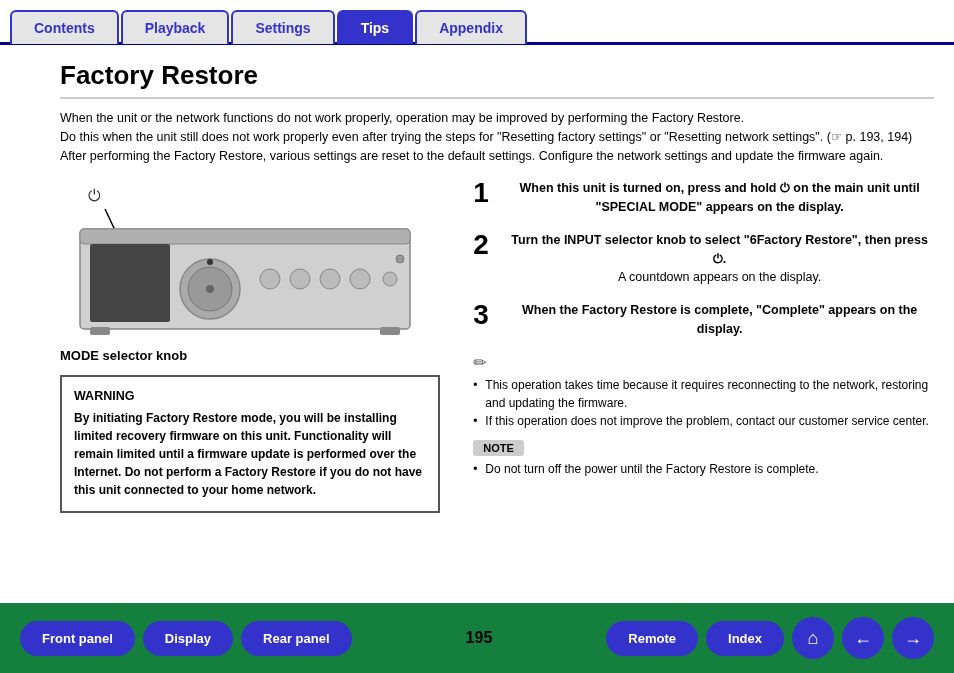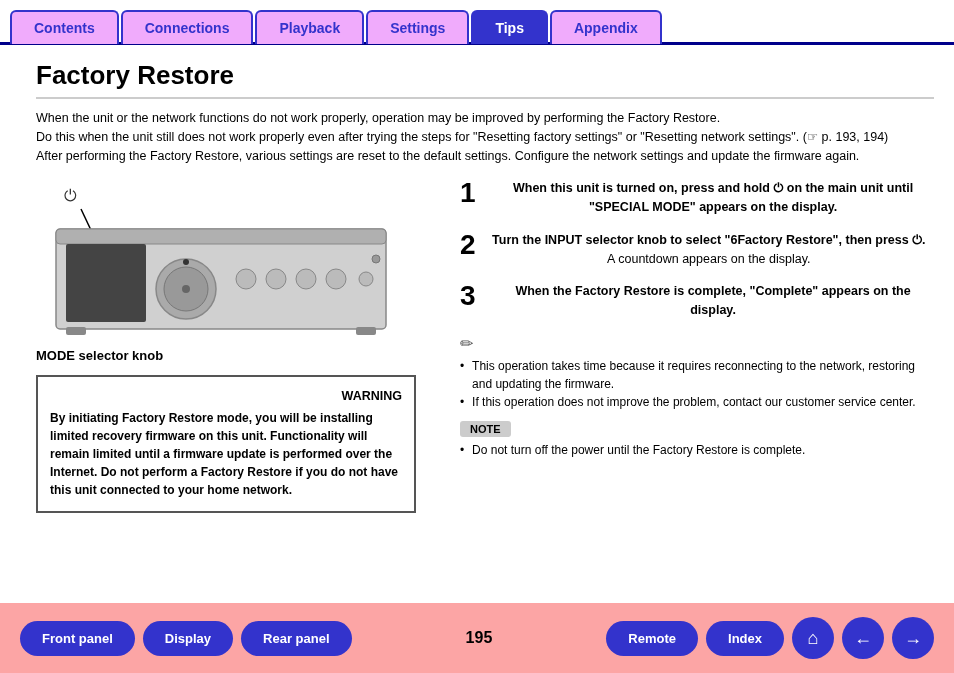--- a/index.html
+++ b/index.html
@@ -35,26 +35,27 @@
       background: #fff;
       position: relative;
       bottom: -2px;
     }
     .tab.active {
       background: #3333cc;
       color: #fff;
       border-color: #3333cc;
     }
     .tab:not(.active) {
-      background: #f0abfc;
+      background: #e5e5e5;
     }
 
     
     .main-content {
       padding: 15px 20px 10px 36px;
+      margin-left: 24px;
     }
 
     
     .page-title {
       font-size: 26px;
       font-weight: bold;
       color: #000;
       border-bottom: 2px solid #ccc;
       padding-bottom: 6px;
       margin-bottom: 10px;
@@ -100,21 +101,20 @@
     
     .warning-box {
       border: 2px solid #555;
       padding: 12px;
       max-width: 380px;
     }
     .warning-title {
       font-weight: bold;
       font-size: 12.5px;
       margin-bottom: 6px;
-      text-align: right;
     }
     .warning-text {
       font-size: 12px;
       font-weight: bold;
       line-height: 1.5;
     }
 
     
     .steps-container {
       margin-top: 0;
@@ -198,21 +198,21 @@
       position: absolute;
       left: 0;
     }
 
     
     .bottom-nav {
       position: absolute;
       bottom: 0;
       left: 0;
       right: 0;
-      background: #fca5a5;
+      background: #15803d;
       padding: 10px 20px;
       display: flex;
       align-items: center;
       justify-content: space-between;
     }
     .bottom-left-buttons {
       display: flex;
       gap: 8px;
     }
     .bottom-right-buttons {
@@ -252,21 +252,20 @@
     }
     .icon-btn.home {
       background: #3333cc;
     }
   </style>
 </head>
 <body>
 
 <div class="tabs-container">
   <div class="tab">Contents</div>
-  <div class="tab">Connections</div>
   <div class="tab">Playback</div>
   <div class="tab">Settings</div>
   <div class="tab active">Tips</div>
   <div class="tab">Appendix</div>
 </div>
 
 <div class="main-content">
   <h1 class="page-title">Factory Restore</h1>
 
   <div class="intro-text">

